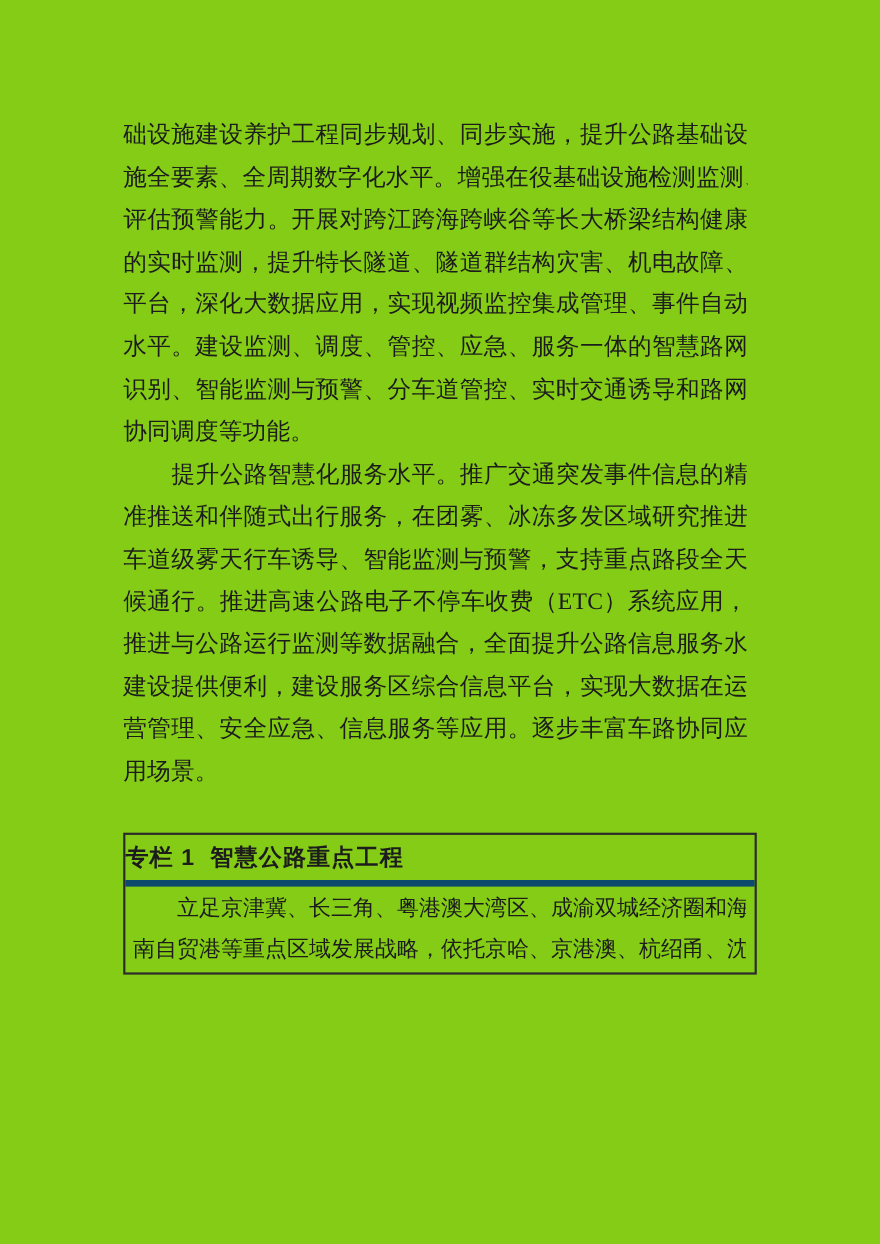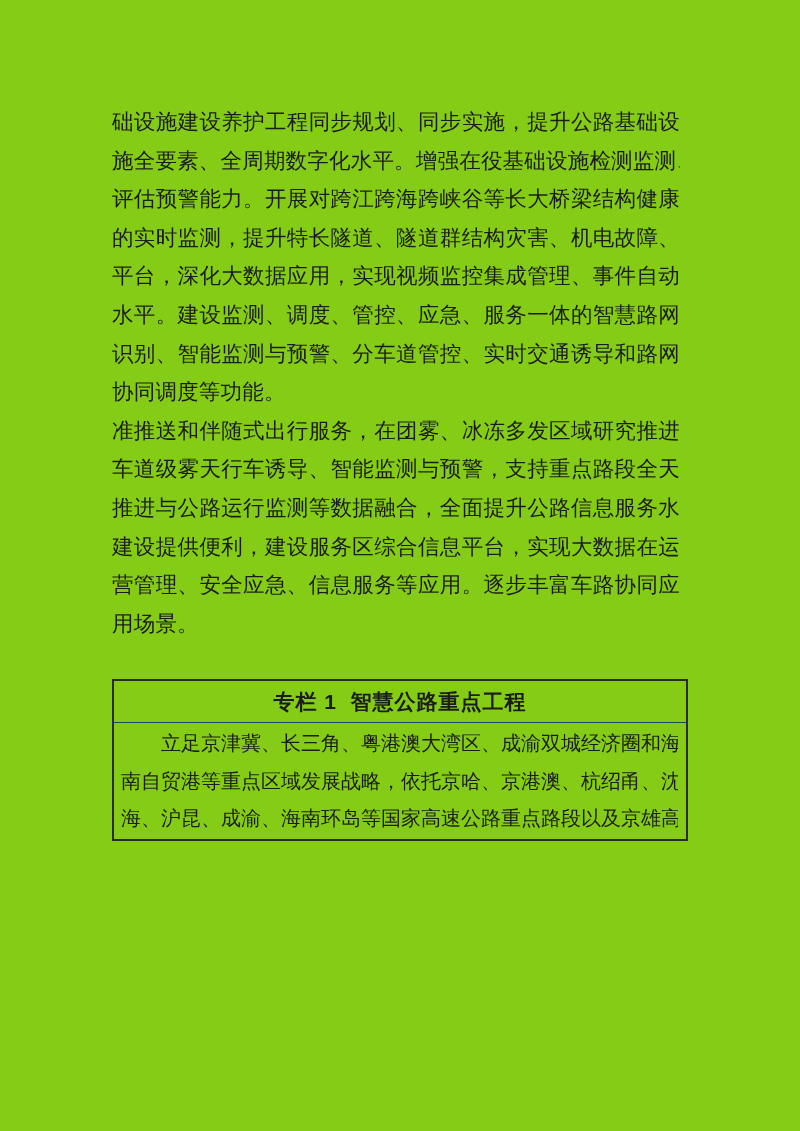--- a/index.html
+++ b/index.html
@@ -43,25 +43,25 @@
     text-align-last: left;
   }
   .column-box {
     margin-top: 36px;
     width: 572px;
     border: 2px solid #2b2b2b;
   }
   .column-box-header {
     height: 41px;
     line-height: 41px;
-    text-align: center;
+    text-align: left;
     font-family: "Liberation Sans", sans-serif;
     font-weight: bold;
     font-size: 21px;
-    border-bottom: 1px solid #0c4a6e;
+    border-bottom: 6px solid #0c4a6e;
     white-space: pre;
     letter-spacing: 1px;
   }
   .column-box-body {
     padding: 2px 8px 1px 7px;
   }
   .column-box-body .line {
     font-size: 20px;
     height: 37.5px;
     line-height: 37.5px;
@@ -82,31 +82,32 @@
       <div class="line">施全要素、全周期数字化水平。增强在役基础设施检测监测、</div>
       <div class="line">评估预警能力。开展对跨江跨海跨峡谷等长大桥梁结构健康</div>
       <div class="line">的实时监测，提升特长隧道、隧道群结构灾害、机电故障、</div>
       <div class="line">平台，深化大数据应用，实现视频监控集成管理、事件自动</div>
       <div class="line">水平。建设监测、调度、管控、应急、服务一体的智慧路网</div>
       <div class="line">识别、智能监测与预警、分车道管控、实时交通诱导和路网</div>
       <div class="line para-end">协同调度等功能。</div>
     </div>
 
     <div class="para">
+      <div class="line indent">提升公路智慧化服务水平。推广交通突发事件信息的精</div>
       <div class="line">准推送和伴随式出行服务，在团雾、冰冻多发区域研究推进</div>
       <div class="line">车道级雾天行车诱导、智能监测与预警，支持重点路段全天</div>
+      <div class="line">候通行。推进高速公路电子不停车收费（ETC）系统应用，</div>
       <div class="line">推进与公路运行监测等数据融合，全面提升公路信息服务水</div>
       <div class="line">建设提供便利，建设服务区综合信息平台，实现大数据在运</div>
       <div class="line">营管理、安全应急、信息服务等应用。逐步丰富车路协同应</div>
       <div class="line para-end">用场景。</div>
     </div>
 
     <div class="column-box">
       <div class="column-box-header">专栏 1  智慧公路重点工程</div>
       <div class="column-box-body">
         <div class="line indent">立足京津冀、长三角、粤港澳大湾区、成渝双城经济圈和海</div>
         <div class="line">南自贸港等重点区域发展战略，依托京哈、京港澳、杭绍甬、沈</div>
-        <div class="line">海、沪昆、成渝、海南环岛等国家高速公路重点路段以及京雄高</div>
       </div>
     </div>
 
   </div>
 </div>
 
 </body></html>

